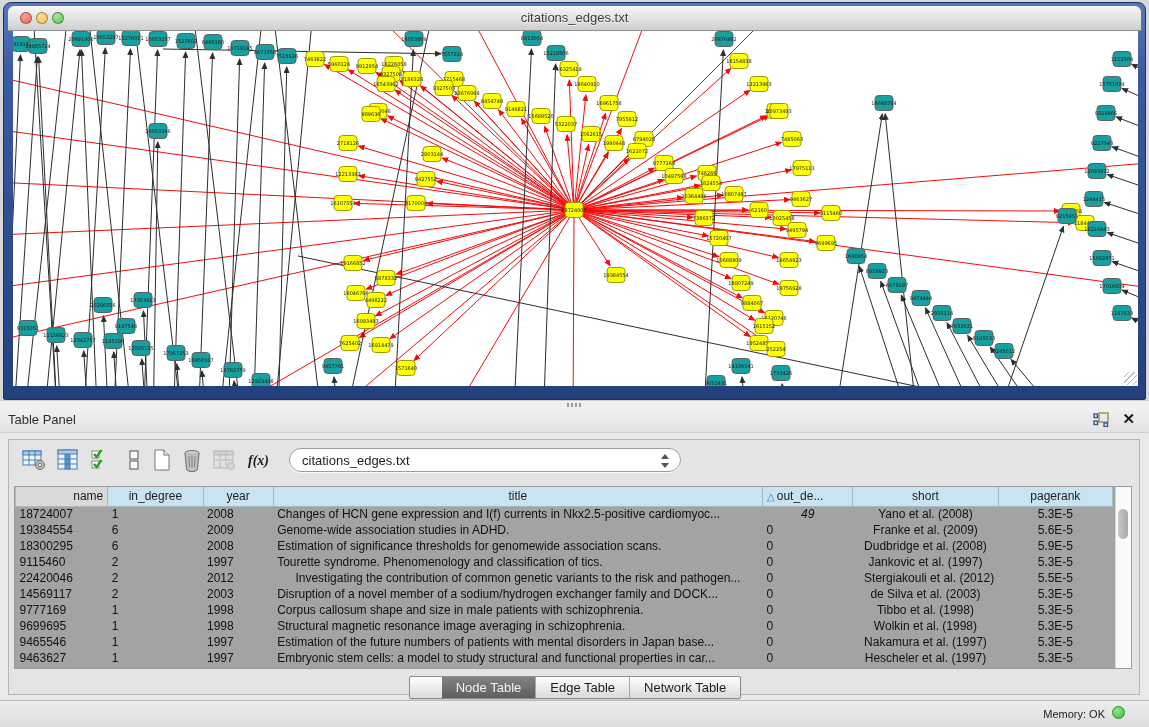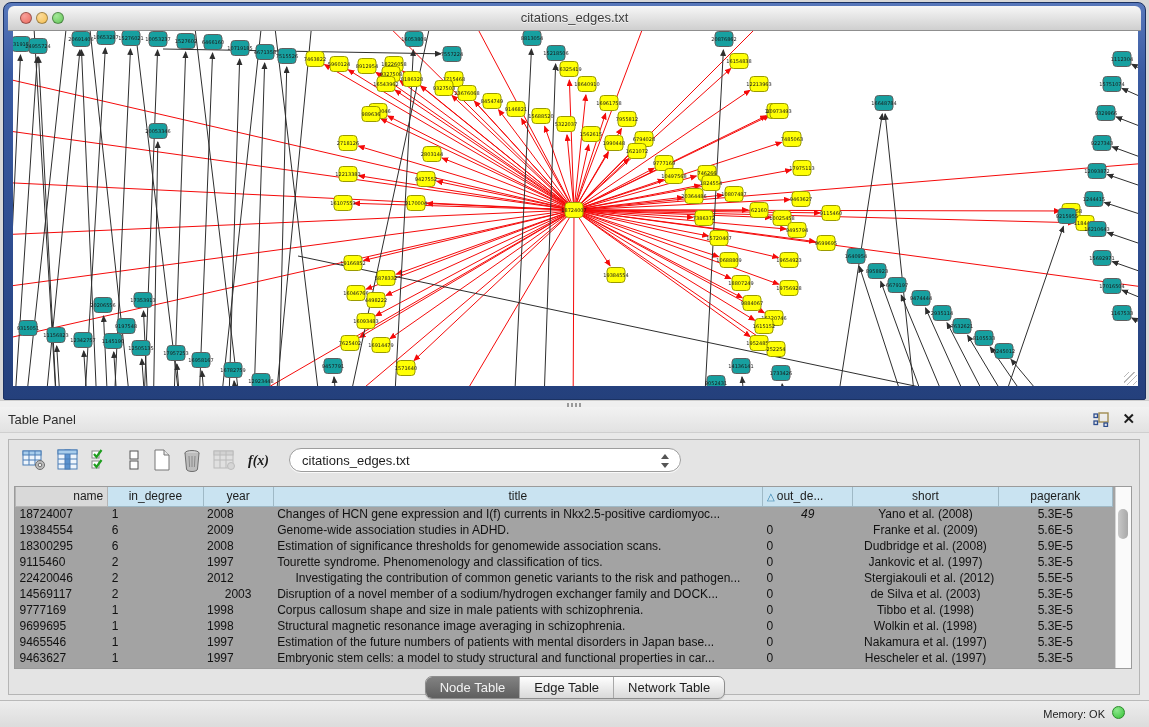--- a/index.html
+++ b/index.html
@@ -58,22 +58,22 @@
   th{height:19px;font-size:12px;font-weight:normal;color:#1c1c1c;background:#c9e3f1;
      border:1px solid #9fb9c6;border-top:none;padding:0 4px;overflow:hidden;white-space:nowrap;box-sizing:border-box;}
   th.hdr-gray{background:#d9d9d9;border-color:#b5b5b5;}
   td{height:16px;font-size:12px;color:#111;padding:0 4px;overflow:hidden;white-space:nowrap;box-sizing:border-box;}
   .sort-tri{color:#2f7fae;font-size:10px;margin-right:2px;}
   #tbl-scroll{position:absolute;right:0;top:0;width:15px;height:181px;background:#fafafa;border-left:1px solid #d5d5d5;}
   #tbl-thumb{position:absolute;left:2px;top:22px;width:10px;height:30px;border-radius:5px;
       background:linear-gradient(90deg,#c8c8c8,#a8a8a8);}
 
   #tp-tabs{position:absolute;left:0;top:236px;width:1132px;text-align:center;}
-  #seg{display:inline-flex;border:1px solid #8d8d8d;border-radius:7px;overflow:hidden;
-      background:linear-gradient(#fefefe,#d9d9d9);box-shadow:0 1px 1px rgba(0,0,0,.15);}
+  #seg{display:inline-flex;border:1px solid #8d8d8d;border-radius:2px;overflow:hidden;
+      background:linear-gradient(#fefefe,#d9d9d9);box-shadow:0 1px 1px rgba(0,0,0,.15);padding-left:32px;}
   .seg-item{padding:3px 14px;font-size:13px;color:#1d1d1d;border-left:1px solid #a8a8a8;cursor:pointer;}
   .seg-item:first-child{border-left:none;}
   .seg-item.sel{background:linear-gradient(#828282,#5f5f5f);color:#f2f2f2;}
 
   
   #statusbar{position:absolute;left:0;top:700px;width:1149px;height:27px;
       background:linear-gradient(#ededed,#dcdcdc);border-top:1px solid #b9b9b9;box-sizing:border-box;}
   #mem-label{position:absolute;right:44px;top:7px;font-size:11px;color:#222;}
   #mem-dot{position:absolute;right:24px;top:5px;width:13px;height:13px;border-radius:50%;
       background:radial-gradient(circle at 35% 30%,#7ee07e,#2eb22e);border:1px solid #2a8a2a;box-sizing:border-box;}
@@ -893,21 +893,21 @@
               <td style="text-align: left;">2</td>
               <td style="text-align: left;">2012</td>
               <td style="text-align: center;">Investigating the contribution of common genetic variants to the risk and pathogen...</td>
               <td style="text-align: left;">0</td>
               <td style="text-align: right;">Stergiakouli et al. (2012)</td>
               <td style="text-align: center;">5.5E-5</td>
             </tr>
             <tr>
               <td style="text-align: left;">14569117</td>
               <td style="text-align: left;">2</td>
-              <td style="text-align: center;">2003</td>
+              <td style="text-align: left;">2003</td>
               <td style="text-align: left;">Disruption of a novel member of a sodium/hydrogen exchanger family and DOCK...</td>
               <td style="text-align: left;">0</td>
               <td style="text-align: center;">de Silva et al. (2003)</td>
               <td style="text-align: center;">5.3E-5</td>
             </tr>
             <tr>
               <td style="text-align: left;">9777169</td>
               <td style="text-align: left;">1</td>
               <td style="text-align: left;">1998</td>
               <td style="text-align: left;">Corpus callosum shape and size in male patients with schizophrenia.</td>

